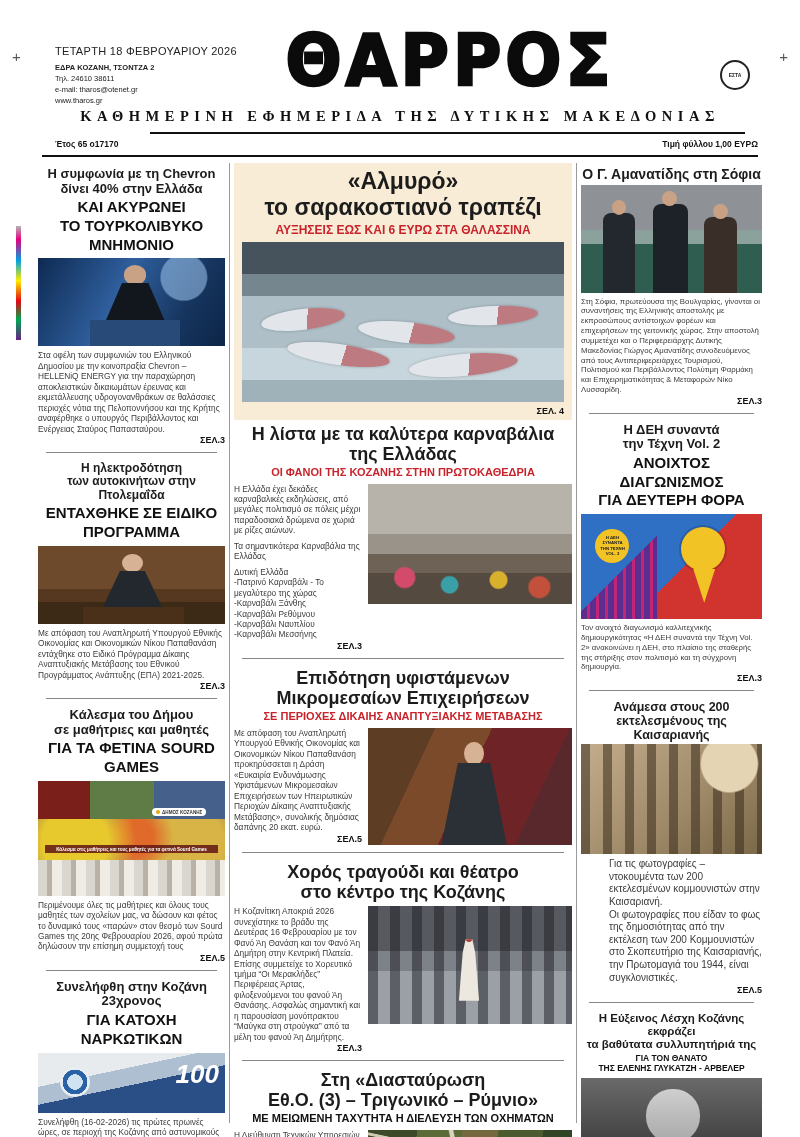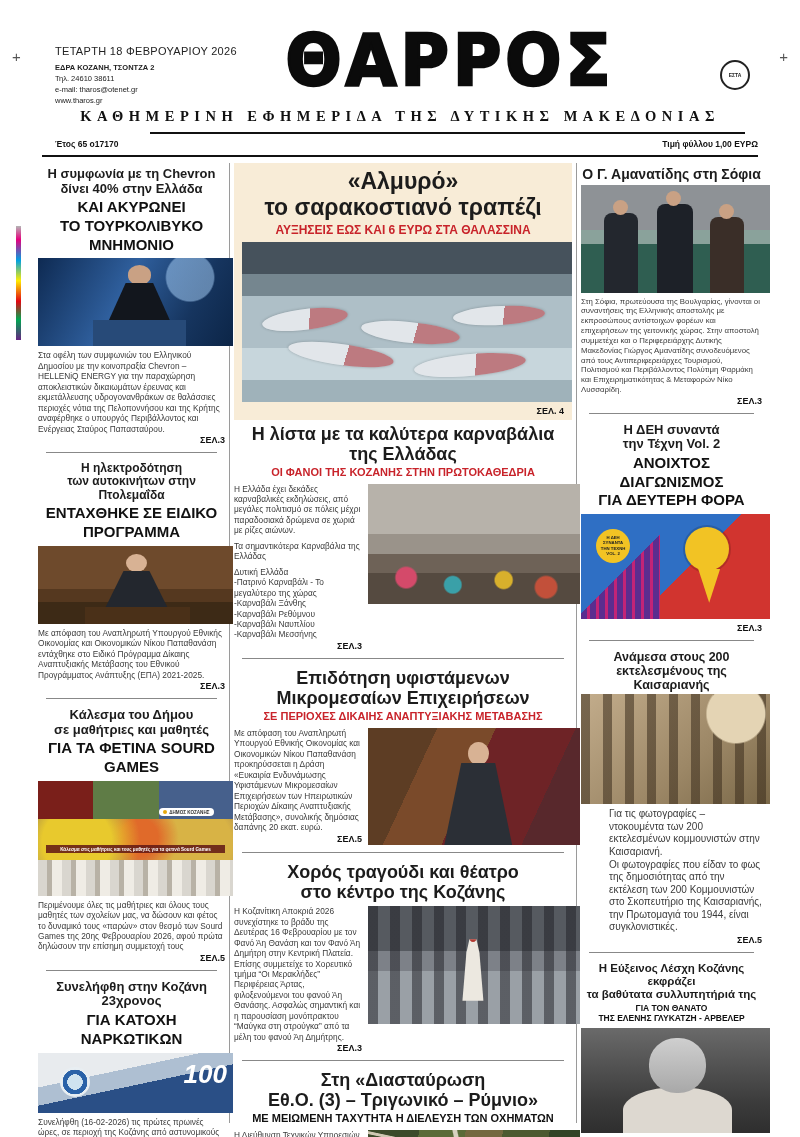--- a/index.html
+++ b/index.html
@@ -36,21 +36,21 @@
   .col-center{flex:1;min-width:0;}
   .col-right{width:181px;}
   .art{text-align:center;padding:4px 0 2px;}
   .hl{font-weight:bold;line-height:1.12;white-space:pre-line;margin:0 0 2px;}
   .hl-s{font-size:13px;}
   .sub{font-weight:bold;font-size:15px;line-height:1.25;white-space:pre-line;margin:0 0 4px;color:#111;}
   .sub.red{color:var(--accent);}
   .bodytxt{font-size:8.3px;line-height:1.26;text-align:left;color:#3a3a3a;white-space:pre-line;}
   .pref{font-size:9px;font-weight:bold;text-align:right;color:#111;margin-top:1px;}
   .divider{border-top:1px solid #888;margin:5px 8px;}
-  .photo{position:relative;width:100%;overflow:hidden;margin:2px 0 4px;padding-left:8px;}
+  .photo{position:relative;width:100%;overflow:hidden;margin:2px 0 4px;}
   
   .ph-chevron{height:88px;background:
     radial-gradient(circle at 78% 22%,rgba(160,200,240,.55) 0 14%,transparent 15%),
     linear-gradient(118deg,#0e2a52,#2f5f9d 42%,#16355f 75%,#0c2547);}
   .sil{position:absolute;background:#12161d;}
   .sil-head{border-radius:50%;background:#c9a184;}
   .ph-parliament{height:78px;background:linear-gradient(180deg,#6e4a2c 0 55%,#55381f 55% 72%,#3d2a16 72%);}
   .ph-sourd{height:115px;background:
     linear-gradient(90deg,#7a1f1a 0 28%,transparent 28%),
     linear-gradient(90deg,transparent 0 28%,#5f7c46 28% 62%,#46608c 62%),
@@ -351,20 +351,21 @@
       <div class="hl" style="font-size:13px;">Η ΔΕΗ συναντά
 την Τέχνη Vol. 2</div>
       <div class="sub">ΑΝΟΙΧΤΟΣ ΔΙΑΓΩΝΙΣΜΟΣ
 ΓΙΑ ΔΕΥΤΕΡΗ ΦΟΡΑ</div>
       <div class="photo ph-poster">
         <div class="poster-right"></div>
         <div class="poster-bulb"></div>
         <div class="poster-tip"></div>
         <div class="poster-badge">Η ΔΕΗ ΣΥΝΑΝΤΑ ΤΗΝ ΤΕΧΝΗ VOL. 2</div>
       </div>
+      <div class="bodytxt" style="font-size:7.8px;">Τον ανοιχτό διαγωνισμό καλλιτεχνικής δημιουργικότητας «Η ΔΕΗ συναντά την Τέχνη Vol. 2» ανακοινώνει η ΔΕΗ, στο πλαίσιο της σταθερής της στήριξης στον πολιτισμό και τη σύγχρονη δημιουργία.</div>
       <div class="pref">ΣΕΛ.3</div>
     </div>
     <div class="divider"></div>
 
     <div class="art">
       <div class="hl" style="font-size:12.5px;">Ανάμεσα στους 200
 εκτελεσμένους της Καισαριανής</div>
       <div class="photo ph-sepia"></div>
       <div class="bodytxt" style="font-size:10px;margin-left:28px;">Για τις φωτογραφίες – ντοκουμέντα των 200 εκτελεσμένων κομμουνιστών στην Καισαριανή.
 Οι φωτογραφίες που είδαν το φως της δημοσιότητας από την εκτέλεση των 200 Κομμουνιστών στο Σκοπευτήριο της Καισαριανής, την Πρωτομαγιά του 1944, είναι συγκλονιστικές.</div>

